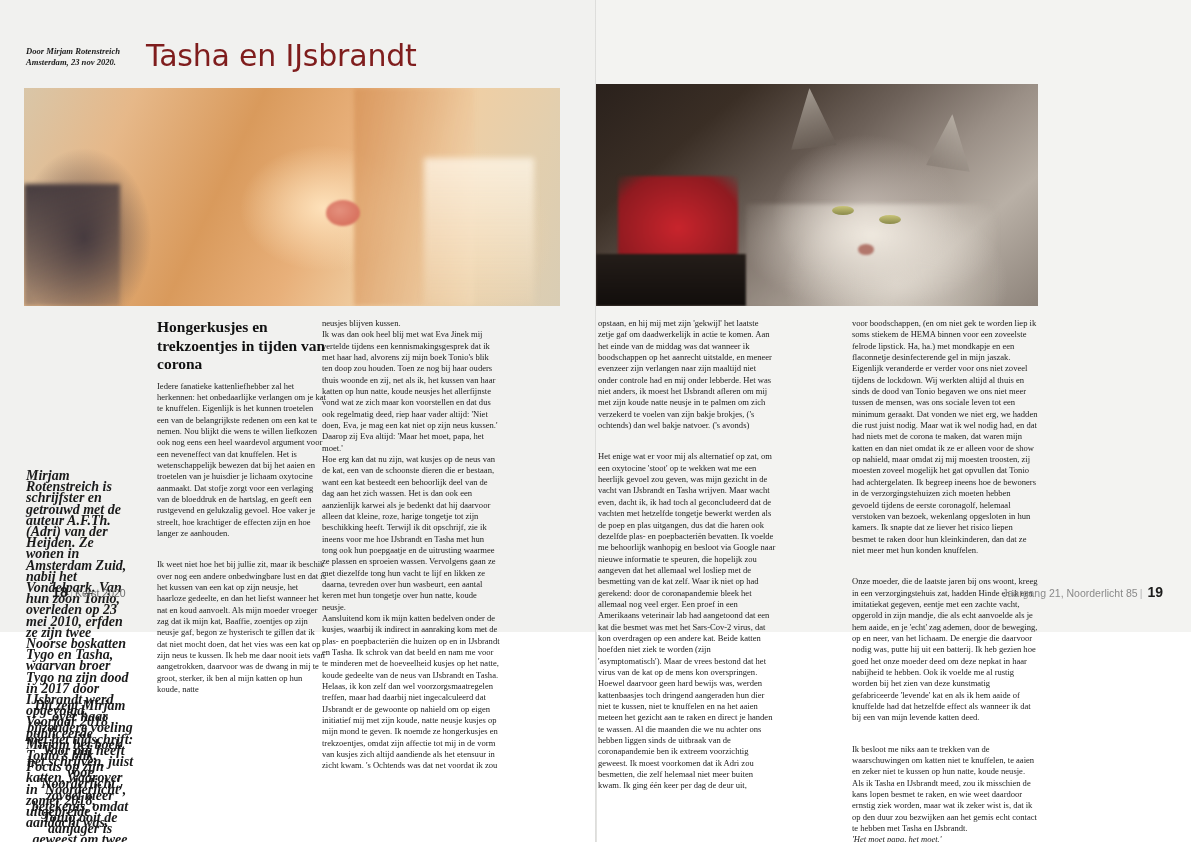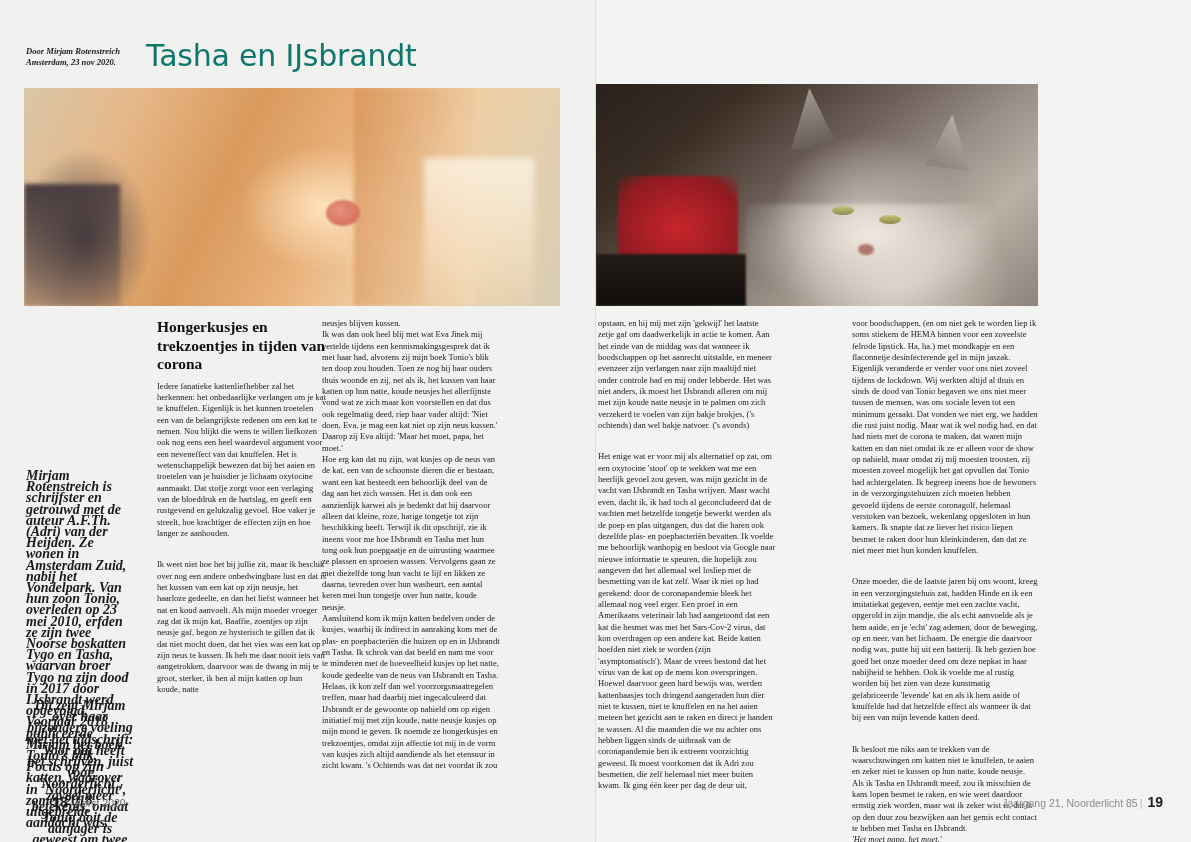--- a/index.html
+++ b/index.html
@@ -3,33 +3,33 @@
 <meta charset="utf-8">
 <style>
   html,body{margin:0;padding:0;}
   body{
     width:1191px;height:842px;
     background:#ffffff;
     font-family:"Liberation Sans", sans-serif;
     overflow:hidden;
   }
   .spread{position:relative;width:1191px;height:842px;display:flex;}
-  .page{position:relative;height:842px;background:#f2f2f0;}
+  .page{position:relative;height:632px;background:#f2f2f0;}
   .page-left{width:596px;background:#f1f1ef;}
   .page-right{width:595px;background:#f3f3f1;}
   .gutter{position:absolute;left:595px;top:0;width:2px;height:842px;
     background:linear-gradient(to right,#e3e3e1,#d8d8d6,#eeeeec);}
 
   
   .byline{position:absolute;left:26px;top:46px;width:108px;
     font-family:"Liberation Serif", serif;
     font-style:italic;font-weight:bold;font-size:8.6px;line-height:11px;color:#1b1b1b;}
 
   
-  .title{position:absolute;font-weight:400;color:#0f766e;letter-spacing:-0.2px;
+  .title{position:absolute;font-weight:400;color:#7f1d1d;letter-spacing:-0.2px;
     font-family:"DejaVu Sans", sans-serif;}
   .title-left{left:146px;top:38px;font-size:30px;}
   .title-right{left:638px;top:38px;font-size:30px;}
 
   
   .photo{position:absolute;overflow:hidden;}
   .photo-left{left:24px;top:88px;width:536px;height:218px;
     background:
       radial-gradient(ellipse 120px 90px at 300px 120px, rgba(255,228,190,.95), rgba(0,0,0,0) 70%),
       radial-gradient(ellipse 150px 140px at 420px 150px, rgba(243,210,165,.9), rgba(0,0,0,0) 72%),

